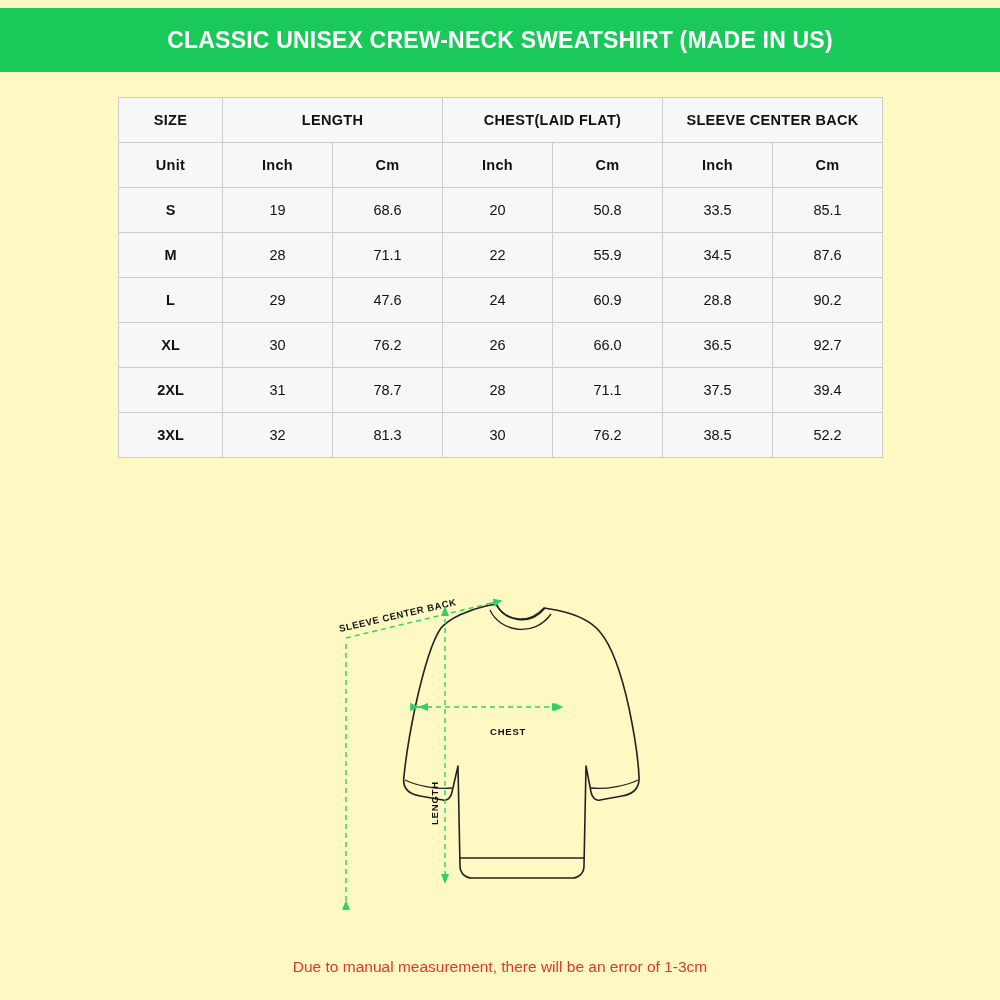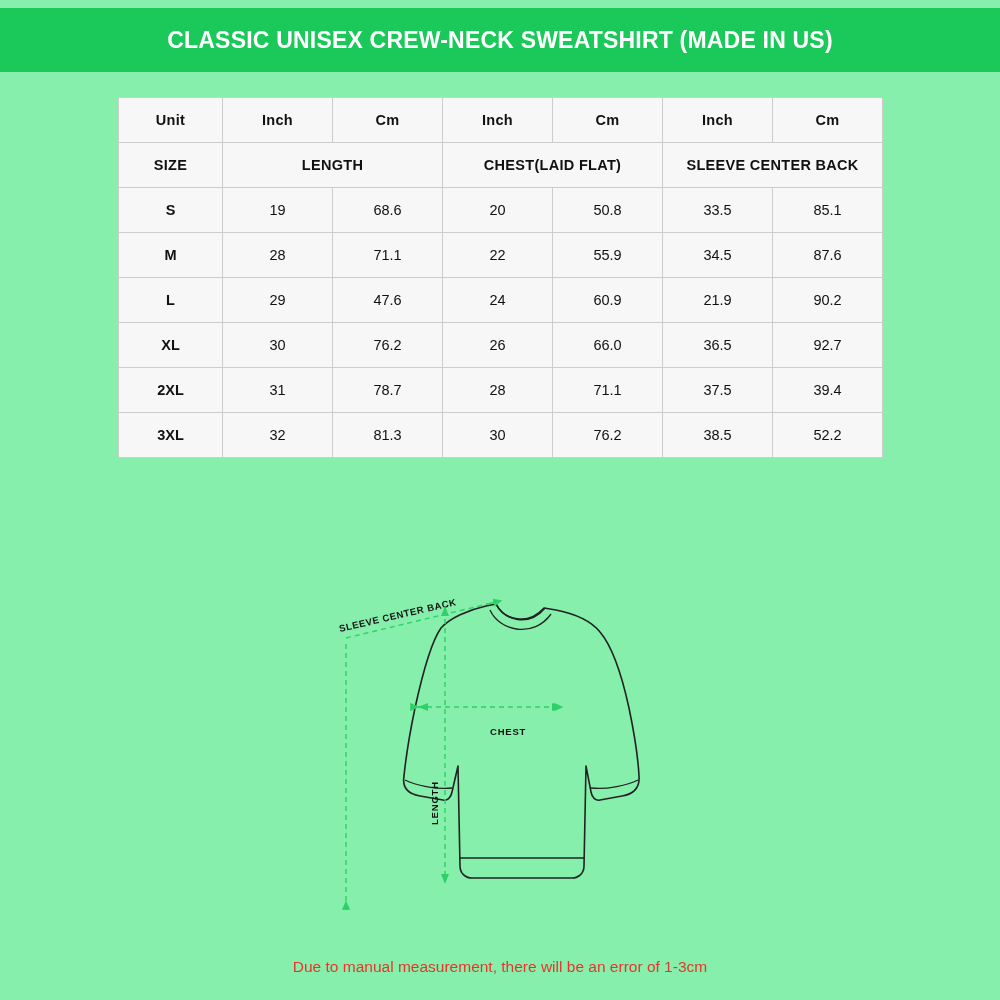--- a/index.html
+++ b/index.html
@@ -5,21 +5,21 @@
   * { box-sizing: border-box; }
   html, body {
     margin: 0; padding: 0;
     width: 1000px; height: 1000px;
     background: #ffffff;
     font-family: "Liberation Sans", sans-serif;
   }
   .page {
     position: relative;
     width: 1000px; height: 1000px;
-    background: #86efac;
+    background: #fef9c3;
     overflow: hidden;
   }
   
   .banner {
     position: absolute;
     left: 0; top: 8px;
     width: 1000px; height: 64px;
     background: #1bc95a;
     display: flex;
     align-items: center;
@@ -100,34 +100,34 @@
         <col class="col-size">
           <col class="col-val">
           <col class="col-val">
         <col class="col-val">
           <col class="col-val">
           <col class="col-val">
           <col class="col-val">
       </colgroup>
       <thead>
         <tr>
+          <th>SIZE</th>
+          <th colspan="2">LENGTH</th>
+          <th colspan="2">CHEST(LAID FLAT)</th>
+          <th colspan="2">SLEEVE CENTER BACK</th>
+        </tr>
+        <tr>
           <th>Unit</th>
           <th>Inch</th>
           <th>Cm</th>
           <th>Inch</th>
           <th>Cm</th>
           <th>Inch</th>
           <th>Cm</th>
         </tr>
-        <tr>
-          <th>SIZE</th>
-          <th colspan="2">LENGTH</th>
-          <th colspan="2">CHEST(LAID FLAT)</th>
-          <th colspan="2">SLEEVE CENTER BACK</th>
-        </tr>
       </thead>
       <tbody>
         <tr>
           <td class="sizecell">S</td>
           <td>19</td>
           <td>68.6</td>
           <td>20</td>
           <td>50.8</td>
           <td>33.5</td>
           <td>85.1</td>
@@ -140,21 +140,21 @@
           <td>55.9</td>
           <td>34.5</td>
           <td>87.6</td>
         </tr>
         <tr>
           <td class="sizecell">L</td>
           <td>29</td>
           <td>47.6</td>
           <td>24</td>
           <td>60.9</td>
-          <td>21.9</td>
+          <td>28.8</td>
           <td>90.2</td>
         </tr>
         <tr>
           <td class="sizecell">XL</td>
           <td>30</td>
           <td>76.2</td>
           <td>26</td>
           <td>66.0</td>
           <td>36.5</td>
           <td>92.7</td>

